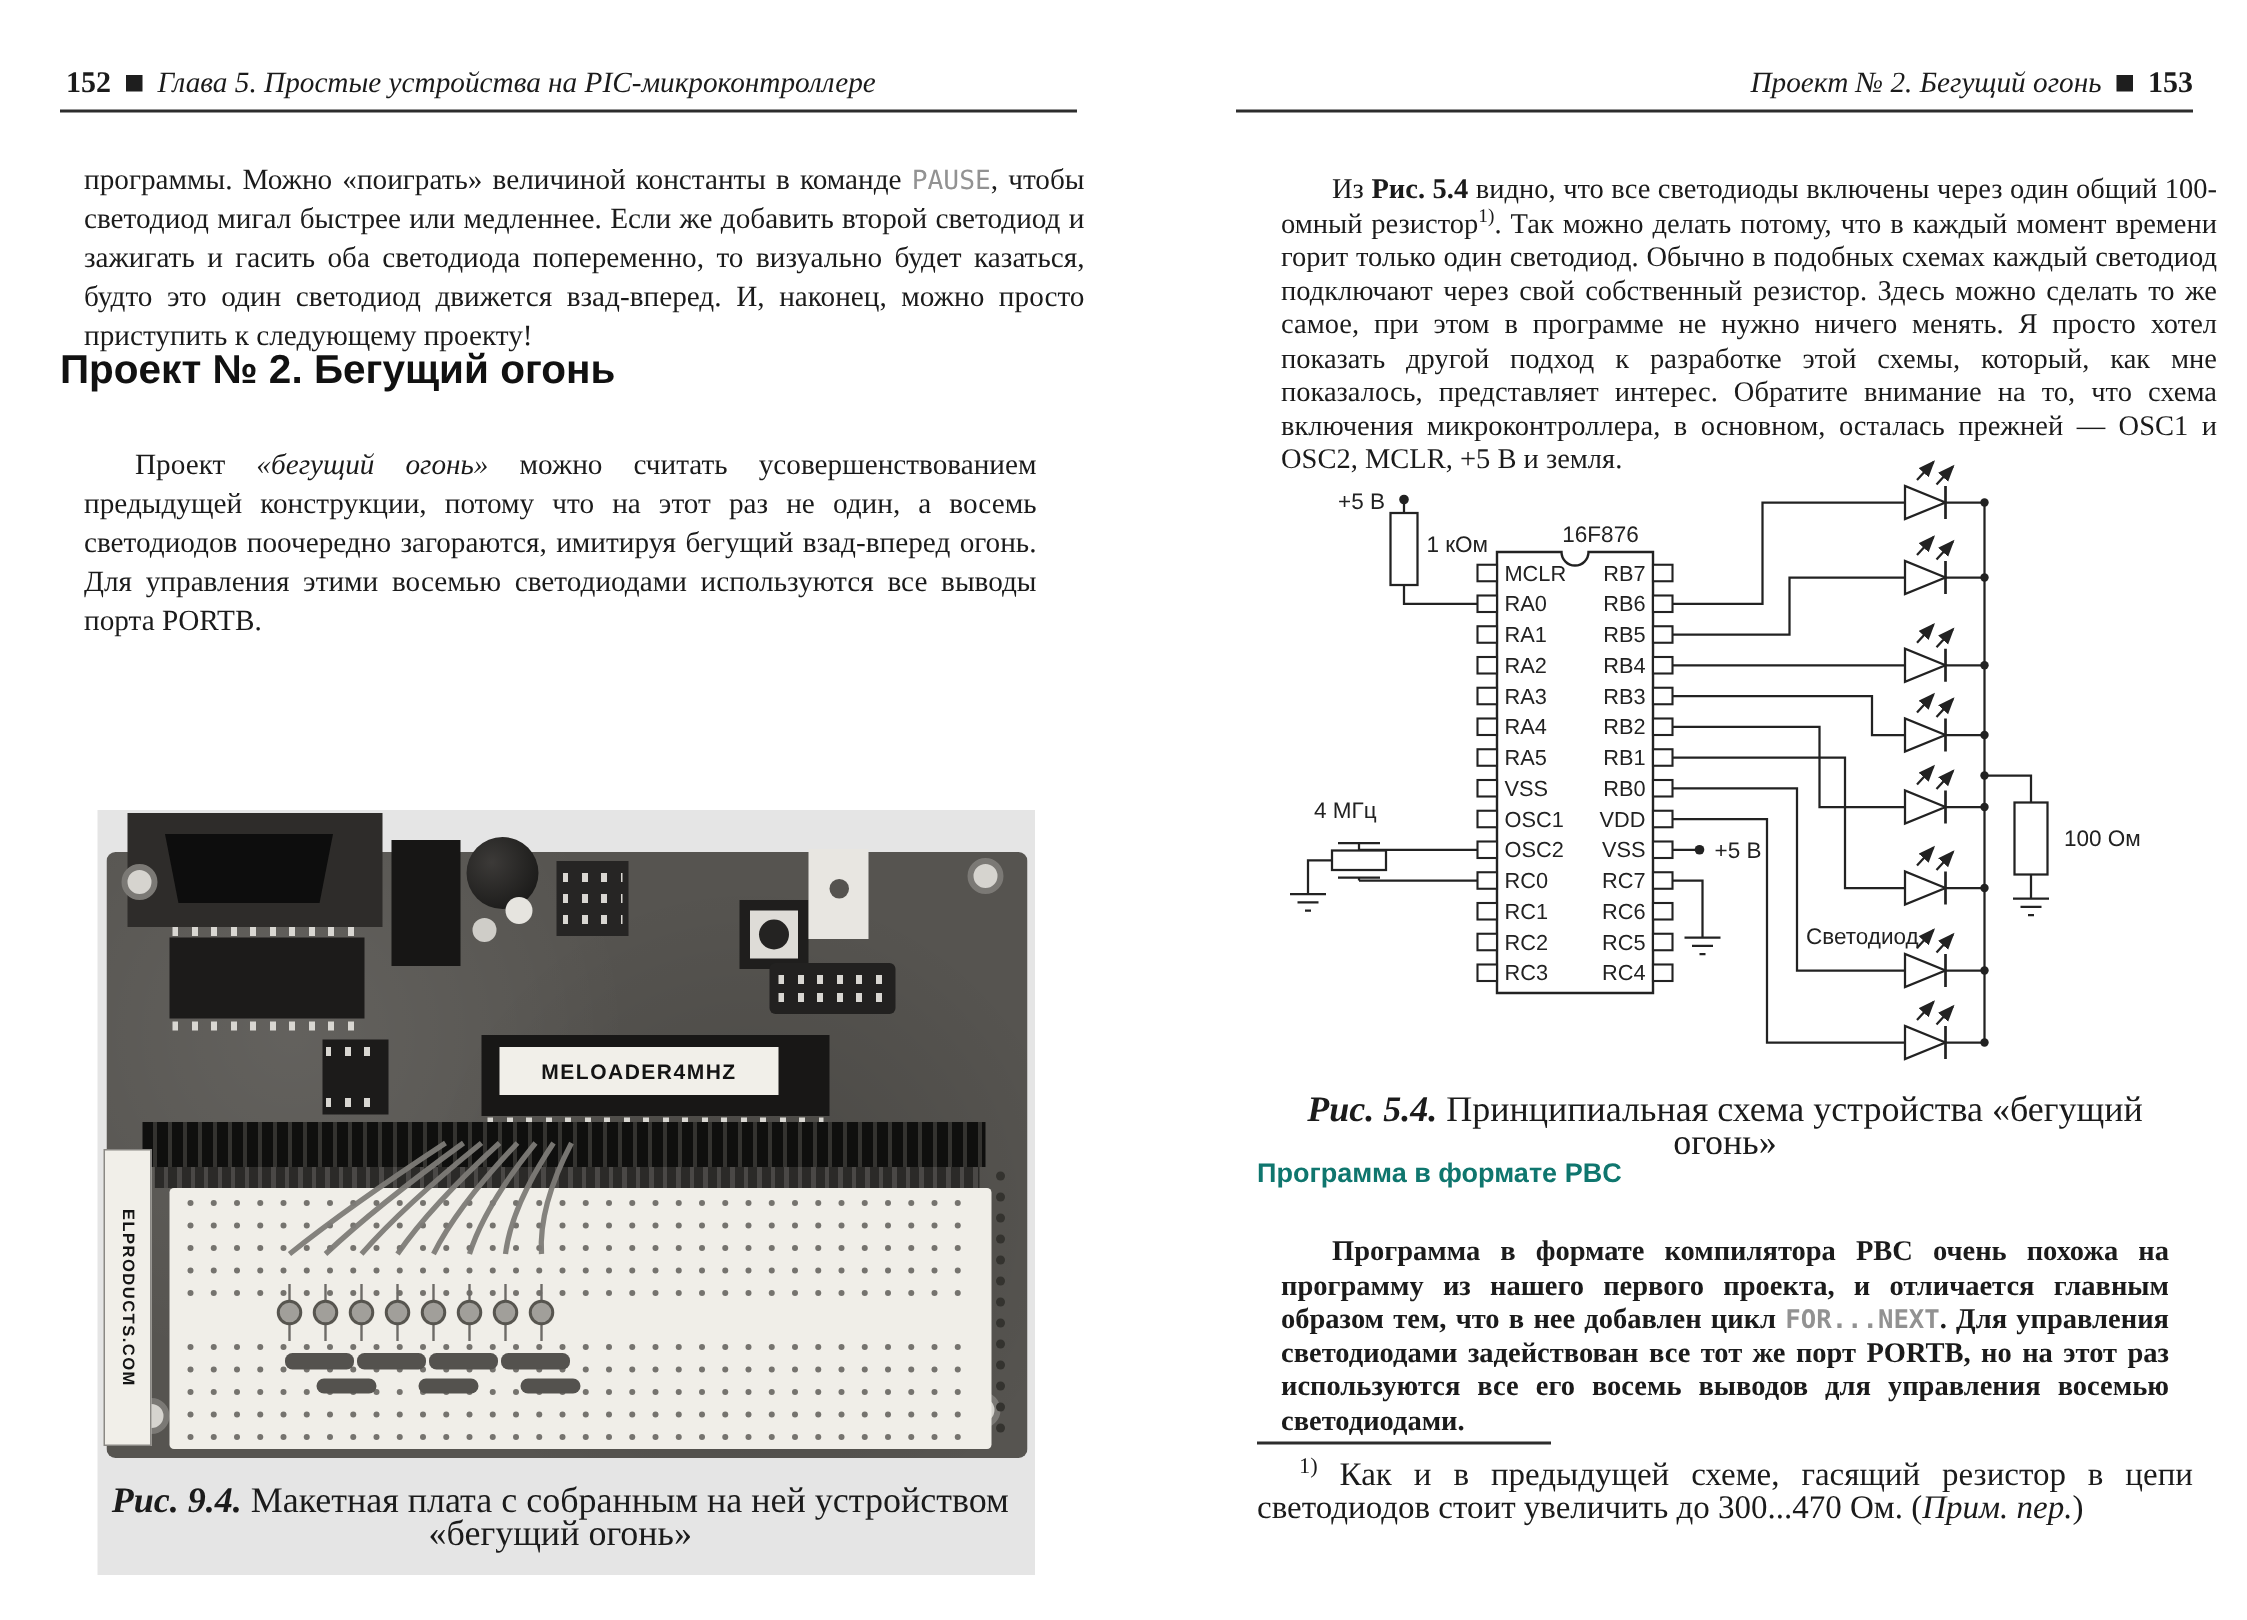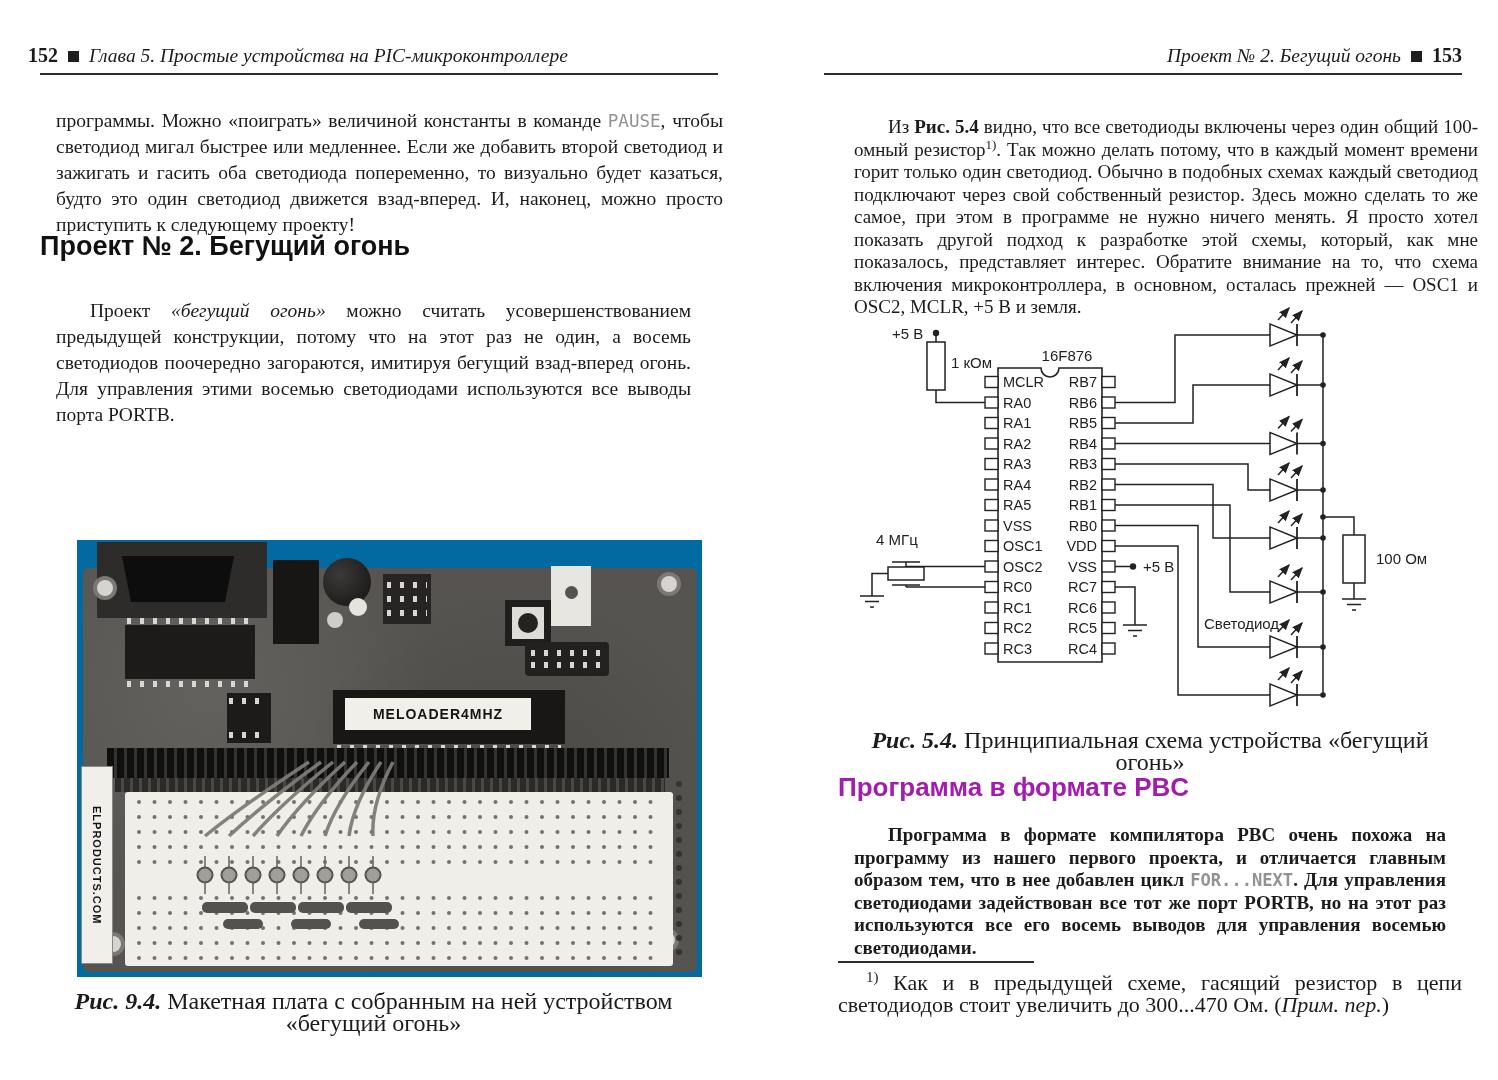--- a/index.html
+++ b/index.html
@@ -16,49 +16,49 @@
   .para{font-size:19.5px;line-height:26px;text-align:justify;text-indent:34px;margin:16px;}
   .noindent{text-indent:0;}
   .rcol .para{font-size:19px;line-height:22.5px;}
   .seg-code{font-family:"DejaVu Sans Mono",monospace;color:#929292;font-size:0.9em;}
   .seg-b{font-weight:bold;}
   .seg-i{font-style:italic;}
   .seg-bi{font-weight:bold;font-style:italic;}
   sup{font-size:68%;line-height:0;}
 
   .h1{position:absolute;font-family:"Liberation Sans",sans-serif;font-weight:bold;font-size:27px;color:#111;}
-  .h2{position:absolute;font-family:"Liberation Sans",sans-serif;font-weight:bold;font-size:26px;color:#a21caf;}
+  .h2{position:absolute;font-family:"Liberation Sans",sans-serif;font-weight:bold;font-size:18px;color:#0f766e;}
 
   .caption{position:absolute;text-align:center;font-size:24px;line-height:22px;}
 
   .footnote-block{position:absolute;width:624px;}
   .footnote-rule{width:196px;height:2px;background:#2d2d2d;margin-bottom:9px;}
   .footnote-text{font-size:22px;line-height:21.5px;text-align:justify;text-indent:28px;margin:0;}
 
   
   #schematic-svg{position:absolute;left:830px;top:300px;}
   #schematic-svg text{font-family:"Liberation Sans",sans-serif;fill:#222;}
 
   
-  .photo{position:absolute;left:65px;top:540px;width:625px;height:437px;background:#0369a1;overflow:hidden;margin-left:12px;}
+  .photo{position:absolute;left:65px;top:540px;width:625px;height:510px;background:#e5e5e5;overflow:hidden;}
   .photo .abs{position:absolute;}
   .pcb{left:6px;top:28px;width:614px;height:404px;background:
        radial-gradient(circle at 20% 30%, rgba(255,255,255,.08), transparent 40%),
        radial-gradient(circle at 70% 60%, rgba(0,0,0,.15), transparent 45%),
        #565450;border-radius:6px;}
   .hole{width:24px;height:24px;border-radius:50%;background:#d6d4cf;border:4px solid #7b7975;box-sizing:border-box;}
   .pins-h{height:6px;background:repeating-linear-gradient(90deg,#d9d7d2 0 4px,transparent 4px 13px);}
   .label-white{background:#f1efe9;color:#141414;font-family:"Liberation Sans",sans-serif;font-weight:bold;display:flex;align-items:center;justify-content:center;}
   .vlabel{writing-mode:vertical-rl;font-size:11px;letter-spacing:1px;border:1px solid #8a8884;}
   #photo-svg{position:absolute;left:0;top:0;}
 </style>
 </head>
 <body>
 
-<div class="pg-header" style="left:28px;">
+<div class="pg-header" style="left:44px;">
   <span class="pgnum">152</span><span class="sq"></span><span class="htitle">Глава 5. Простые устройства на PIC-микроконтроллере</span>
 </div>
 <div class="hrule" style="left:40px;top:73px;width:678px;"></div>
 
 <p class="para noindent" style="position:absolute;left:40px;top:92px;width:667px;"><span>программы. Можно «поиграть» величиной константы в команде </span><span class="seg-code">PAUSE</span><span>, чтобы светодиод мигал быстрее или медленнее. Если же добавить второй светодиод и зажигать и гасить оба светодиода попеременно, то визуально будет казаться, будто это один светодиод движется взад-вперед. И, наконец, можно просто приступить к следующему проекту!</span></p>
 
 <div class="h1" style="left:40px;top:231px;">Проект № 2. Бегущий огонь</div>
 
 <div style="position:absolute;left:40px;top:282px;width:667px;">
   <p class="para"><span>Проект </span><span class="seg-i">«бегущий огонь»</span><span> можно считать усовершенствованием предыдущей конструкции, потому что на этот раз не один, а восемь светодиодов поочередно загораются, имитируя бегущий взад-вперед огонь. Для управления этими восемью светодиодами используются все выводы порта PORTB.</span></p>

